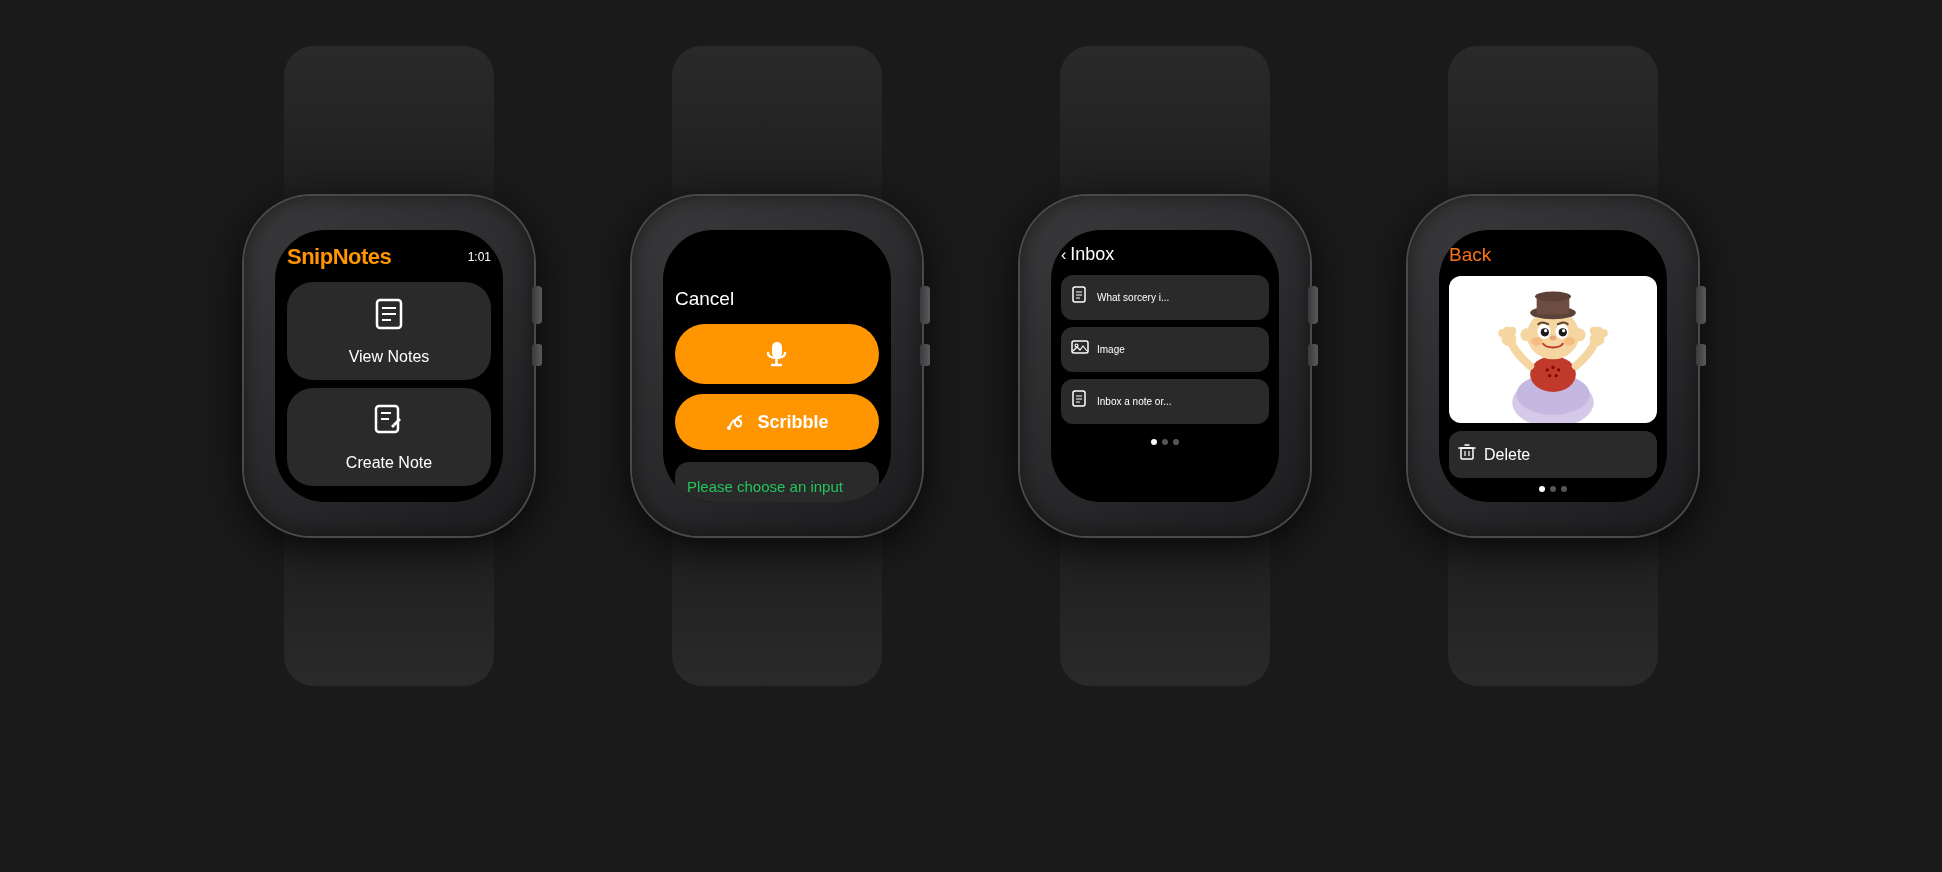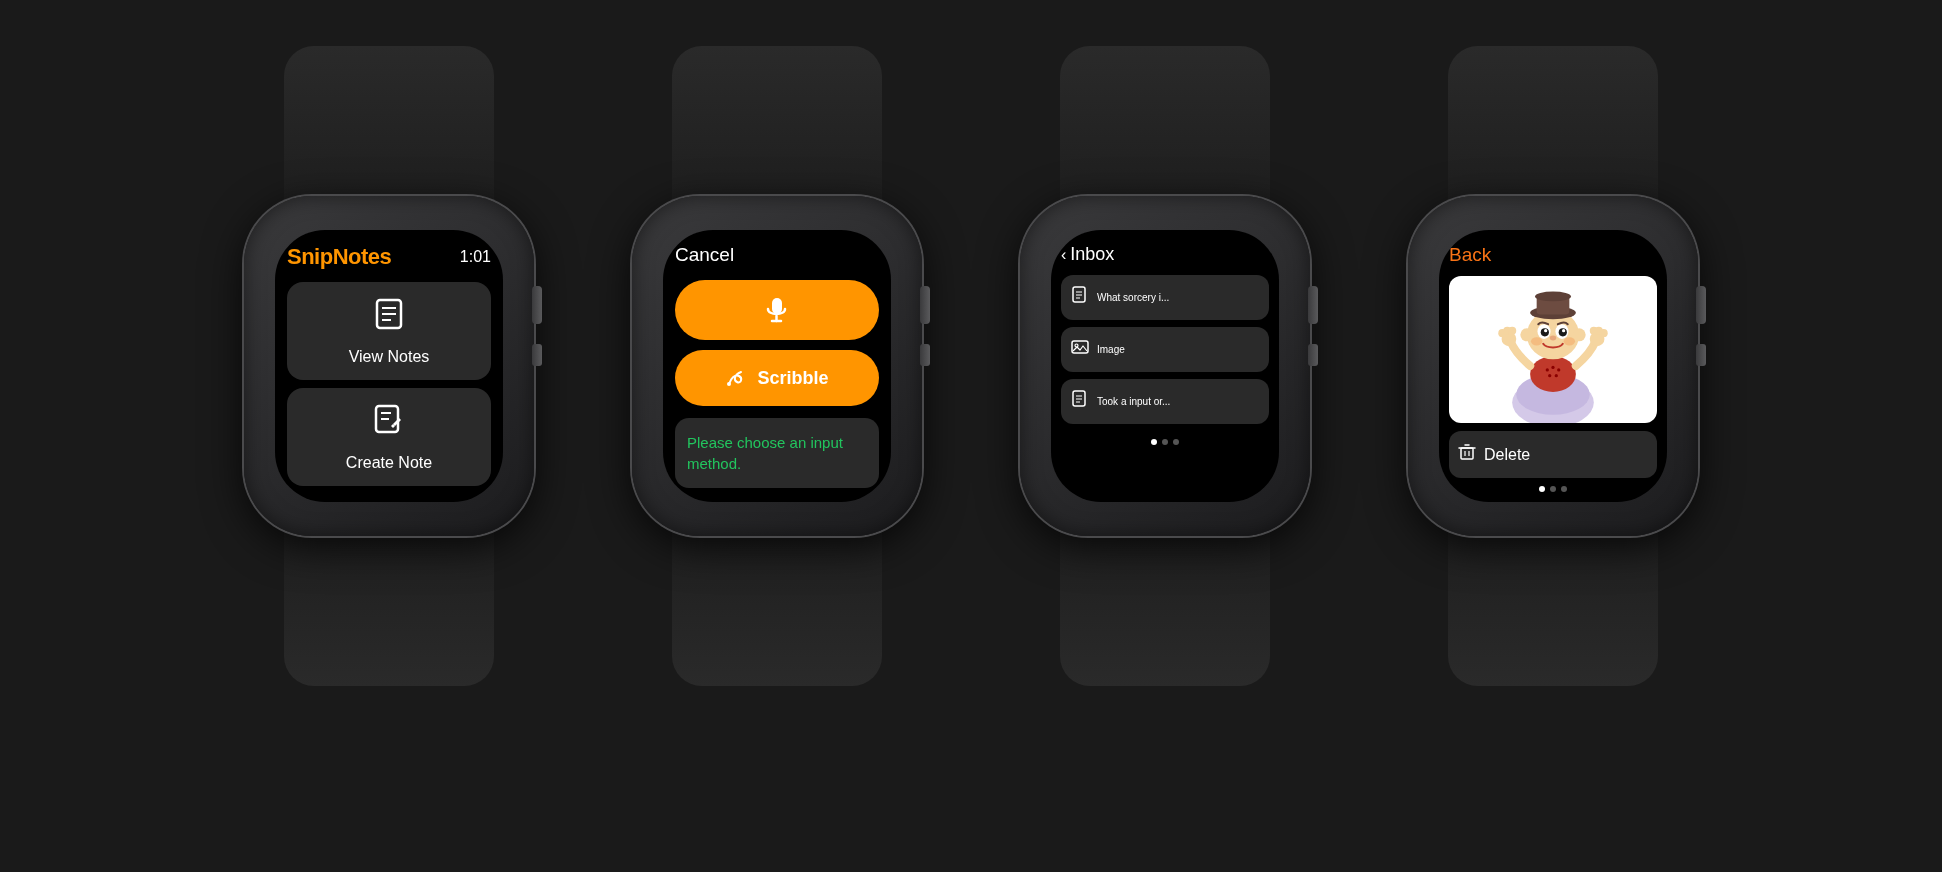--- a/index.html
+++ b/index.html
@@ -119,27 +119,27 @@
 
     .app-title {
       color: #FF9500;
       font-size: 22px;
       font-weight: 700;
       letter-spacing: -0.5px;
     }
 
     .time-display {
       color: #fff;
-      font-size: 16px;
+      font-size: 12px;
       font-weight: 300;
     }
 
     .menu-btn {
       background: #2a2a2a;
-      border-radius: 16px;
+      border-radius: 26px;
       padding: 14px 12px;
       display: flex;
       flex-direction: column;
       align-items: center;
       gap: 8px;
       margin-bottom: 8px;
       cursor: pointer;
     }
 
     .menu-btn:last-child {
@@ -174,20 +174,21 @@
     .dot.active {
       background: #fff;
     }
 
     
     .screen2 {
       padding: 14px 12px 10px;
       display: flex;
       flex-direction: column;
       height: 100%;
+      margin-top: 44px;
     }
 
     .cancel-btn {
       color: #fff;
       font-size: 19px;
       font-weight: 500;
       margin-bottom: 14px;
     }
 
     .orange-btn {
@@ -450,21 +451,21 @@
           </div>
           <div class="inbox-item">
             <span class="inbox-item-icon">
               <svg width="18" height="18" viewBox="0 0 18 18" fill="none">
                 <rect x="2" y="1" width="12" height="15" rx="2" stroke="white" stroke-width="1.5" fill="none"></rect>
                 <line x1="5" y1="6" x2="11" y2="6" stroke="white" stroke-width="1.2"></line>
                 <line x1="5" y1="9" x2="11" y2="9" stroke="white" stroke-width="1.2"></line>
                 <line x1="5" y1="12" x2="9" y2="12" stroke="white" stroke-width="1.2"></line>
               </svg>
             </span>
-            <span class="inbox-item-text">Took a input or...</span>
+            <span class="inbox-item-text">Inbox a note or...</span>
           </div>
           <div class="dots-indicator">
             <div class="dot active"></div>
             <div class="dot"></div>
             <div class="dot"></div>
           </div>
         </div>
       </div>
     </div>
     <div class="band-bottom"></div>

